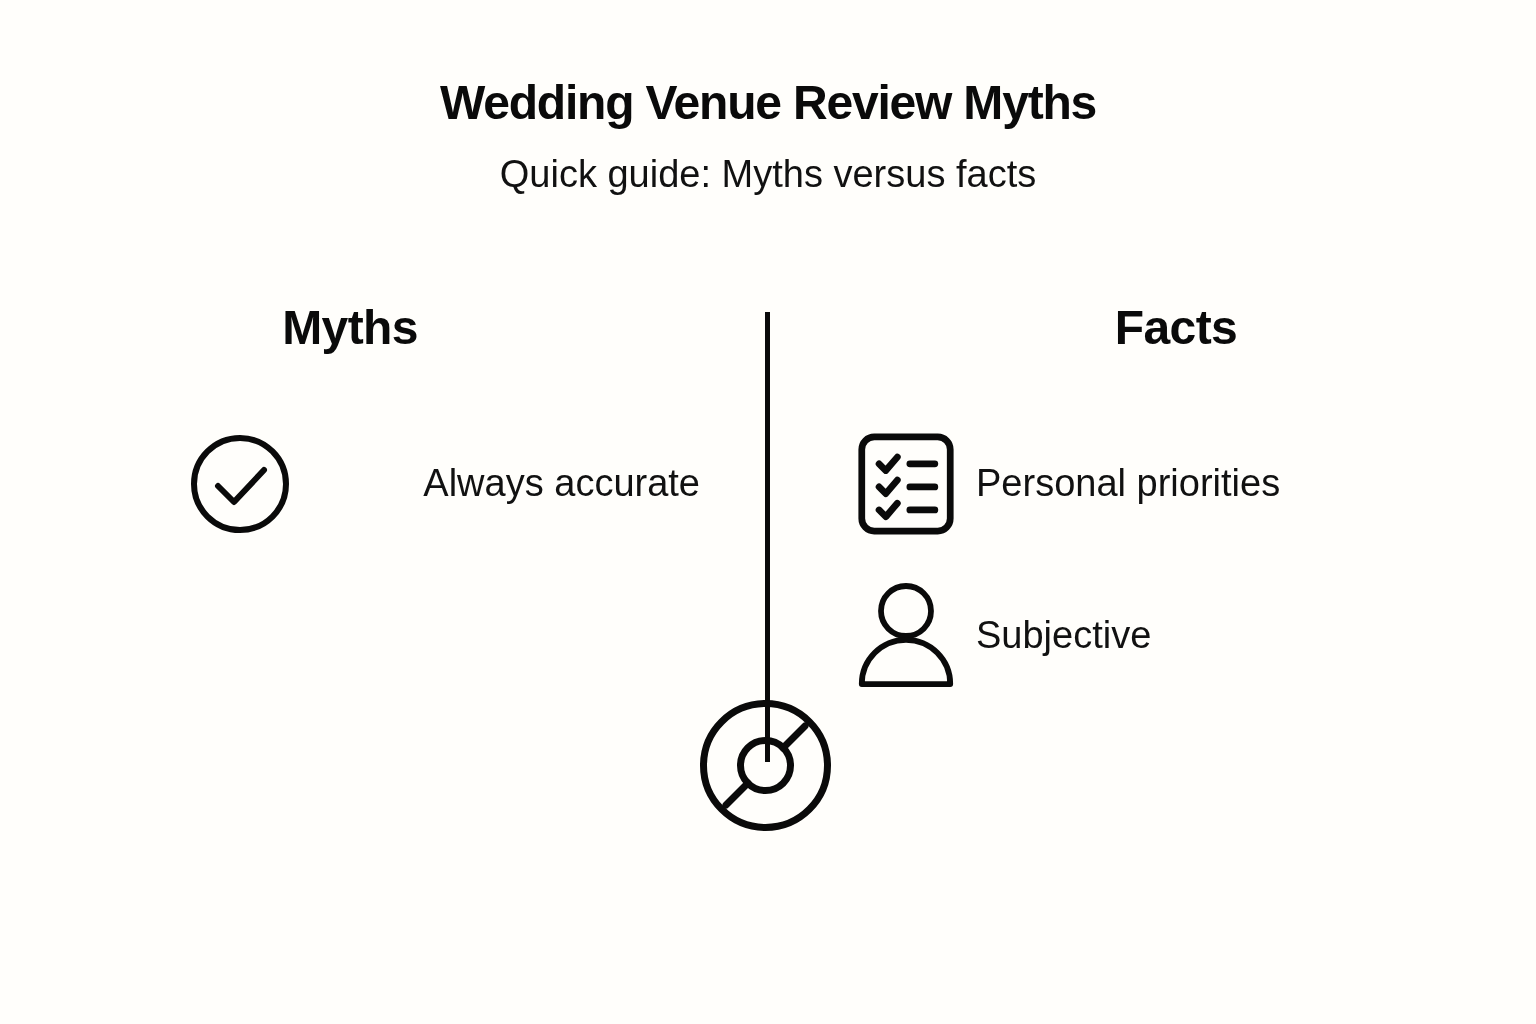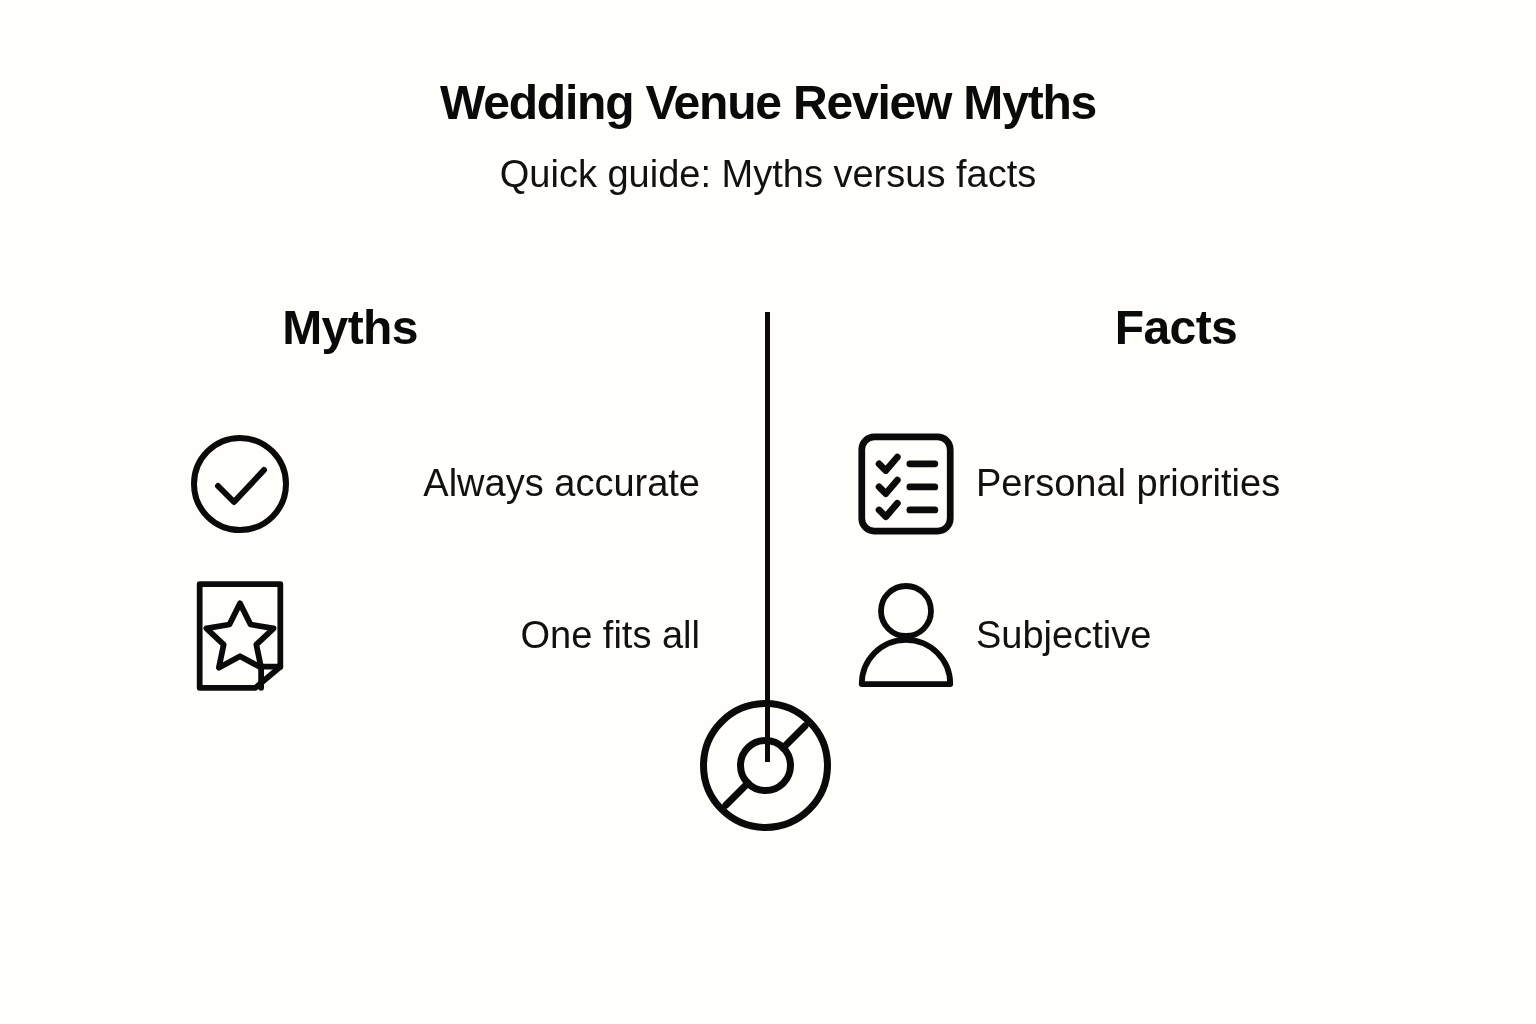--- a/index.html
+++ b/index.html
@@ -179,30 +179,20 @@
         <div class="row">
           <span class="row-icon">
             <svg viewBox="0 0 104 104" width="104" height="104" aria-hidden="true">
               <circle cx="52" cy="52" r="46" fill="none" stroke="#0a0a0a" stroke-width="6"></circle>
               <path d="M30 54 L46 70 L76 38" fill="none" stroke="#0a0a0a" stroke-width="6" stroke-linecap="round" stroke-linejoin="round"></path>
             </svg>
           </span>
           <span class="row-label">Always accurate</span>
         </div>
 
-        <div class="row">
-          <span class="row-icon">
-            <svg viewBox="0 0 100 120" width="96" height="116" aria-hidden="true">
-              <path d="M8 6 H92 V92 L66 114 H8 Z" fill="none" stroke="#0a0a0a" stroke-width="6" stroke-linejoin="round"></path>
-              <path d="M92 92 H72 V114" fill="none" stroke="#0a0a0a" stroke-width="6" stroke-linejoin="round" stroke-linecap="round"></path>
-              <path d="M50 26 L61 48 L85 52 L67 69 L72 93 L50 81 L28 93 L33 69 L15 52 L39 48 Z" fill="none" stroke="#0a0a0a" stroke-width="6" stroke-linejoin="round"></path>
-            </svg>
-          </span>
-          <span class="row-label">One fits all</span>
-        </div>
 
       </div>
     </div>
 
     <div class="col col-right">
       <h2 class="col-head">Facts</h2>
 
       <div class="rows">
 
         <div class="row">

